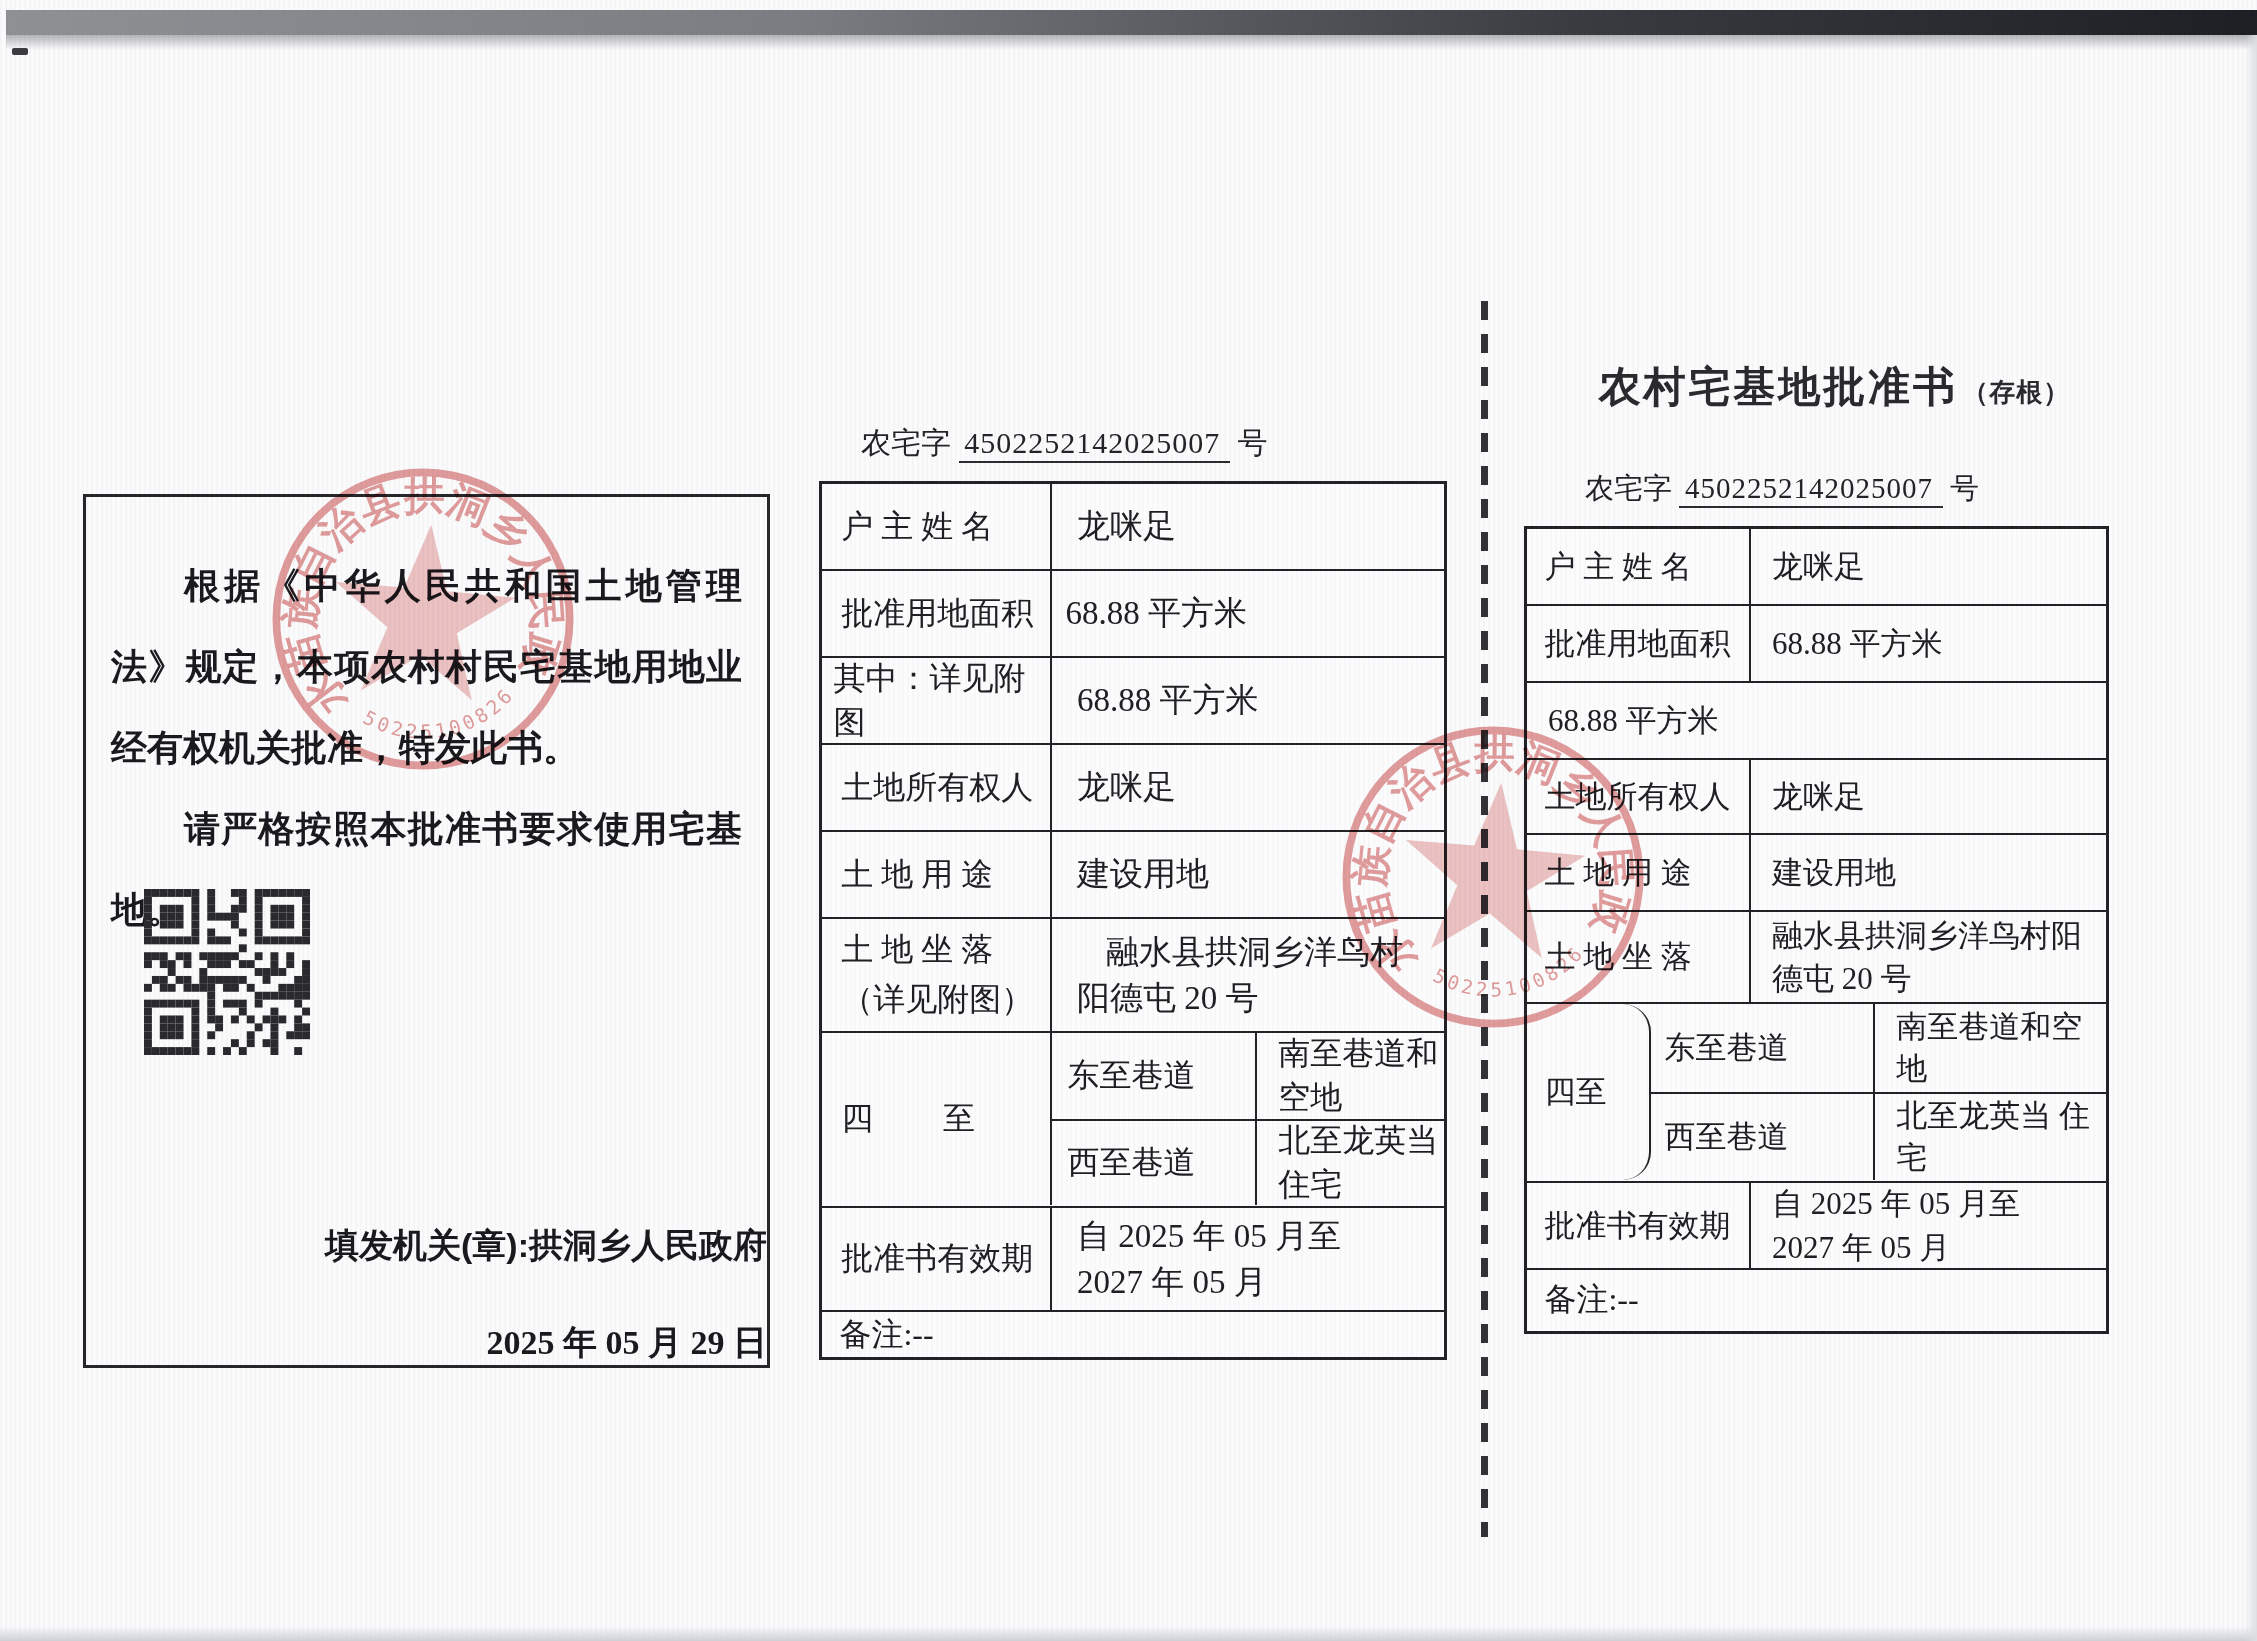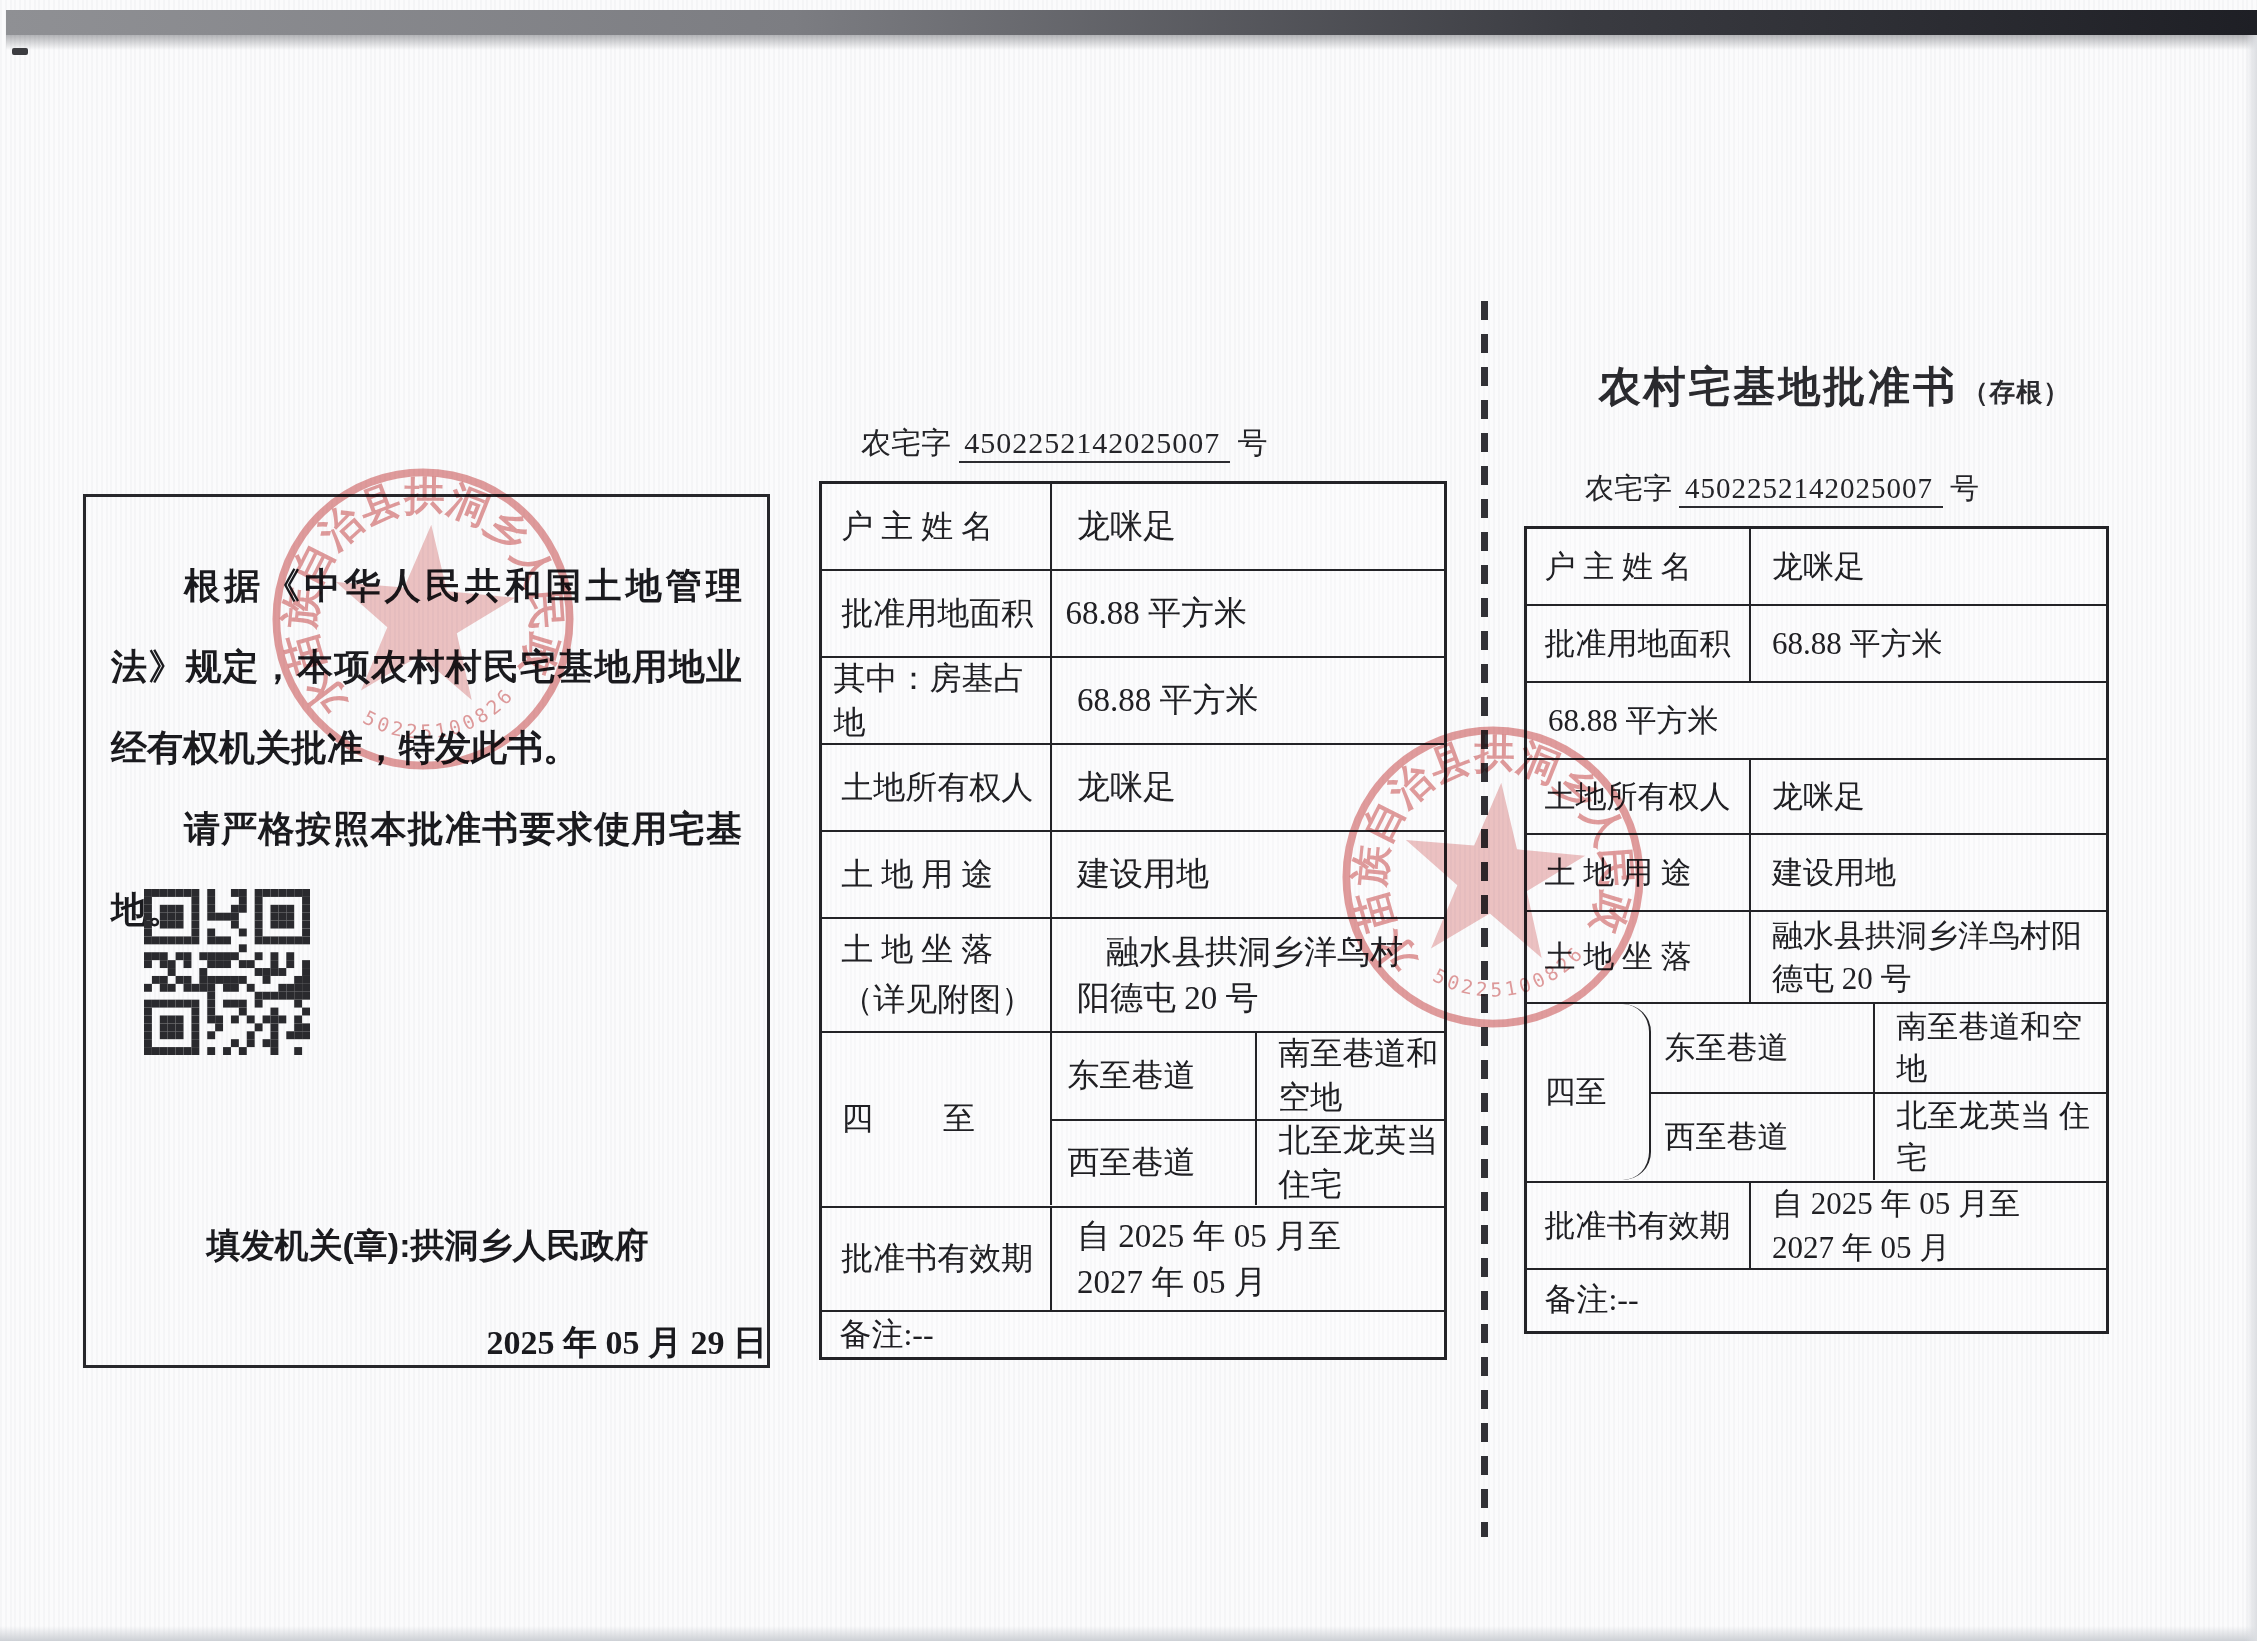--- a/index.html
+++ b/index.html
@@ -34,21 +34,21 @@
   .stub-title .t{font-size:42px;letter-spacing:2.9px;}
   .stub-title .sub{font-size:26px;letter-spacing:1px;}
 
   
   .notice-box{position:absolute;left:83px;top:494px;width:687px;height:874px;
         border:3.9px solid #27272b;box-sizing:border-box;}
   .notice-text{margin:48px 25px 0 25px;font-size:36px;line-height:81px;font-weight:700;
         color:#1a1a1e;text-align:justify;font-family:"Liberation Sans","DejaVu Sans",sans-serif;}
   .notice-text p{margin:0;text-indent:73px;}
   .qr{position:absolute;left:58px;top:392px;width:166px;height:166px;}
-  .issuer-line{position:absolute;left:2px;right:0;top:726px;text-align:center;font-weight:700;
+  .issuer-line{position:absolute;left:2px;right:0;top:726px;text-align:right;font-weight:700;
         font-size:34px;color:#1a1a1e;font-family:"Liberation Sans","DejaVu Sans",sans-serif;white-space:nowrap;}
   .issue-date{position:absolute;left:145px;right:0;top:823px;text-align:right;font-weight:700;
         font-size:34px;color:#1a1a1e;white-space:nowrap;}
 
   
   .vtable{position:absolute;border:3.9px solid #232327;box-sizing:border-box;background:rgba(255,255,255,.25);}
   .vrow{display:grid;border-top:2.9px solid #232327;box-sizing:border-box;}
   .vrow:first-child{border-top:none;}
   .cell{display:flex;align-items:center;box-sizing:border-box;overflow:hidden;}
   .lab{border-right:2.9px solid #232327;padding-left:19.3px;padding-right:5.8px;font-size:32px;color:#202024;}
@@ -358,21 +358,21 @@
   <div class="vtable main-table">
     <div class="vrow" style="height:85px">
       <div class="cell lab">户 主 姓 名</div>
       <div class="cell val">龙咪足</div>
     </div>
     <div class="vrow" style="height:87px">
       <div class="cell lab">批准用地面积</div>
       <div class="cell val" style="padding-left:13.5px">68.88 平方米</div>
     </div>
     <div class="vrow" style="height:87px">
-      <div class="cell lab" style="padding-left:11.6px">其中：房基占地</div>
+      <div class="cell lab" style="padding-left:11.6px">其中：详见附图</div>
       <div class="cell val">68.88 平方米</div>
     </div>
     <div class="vrow" style="height:87px">
       <div class="cell lab">土地所有权人</div>
       <div class="cell val">龙咪足</div>
     </div>
     <div class="vrow" style="height:87px">
       <div class="cell lab">土 地 用 途</div>
       <div class="cell val">建设用地</div>
     </div>

